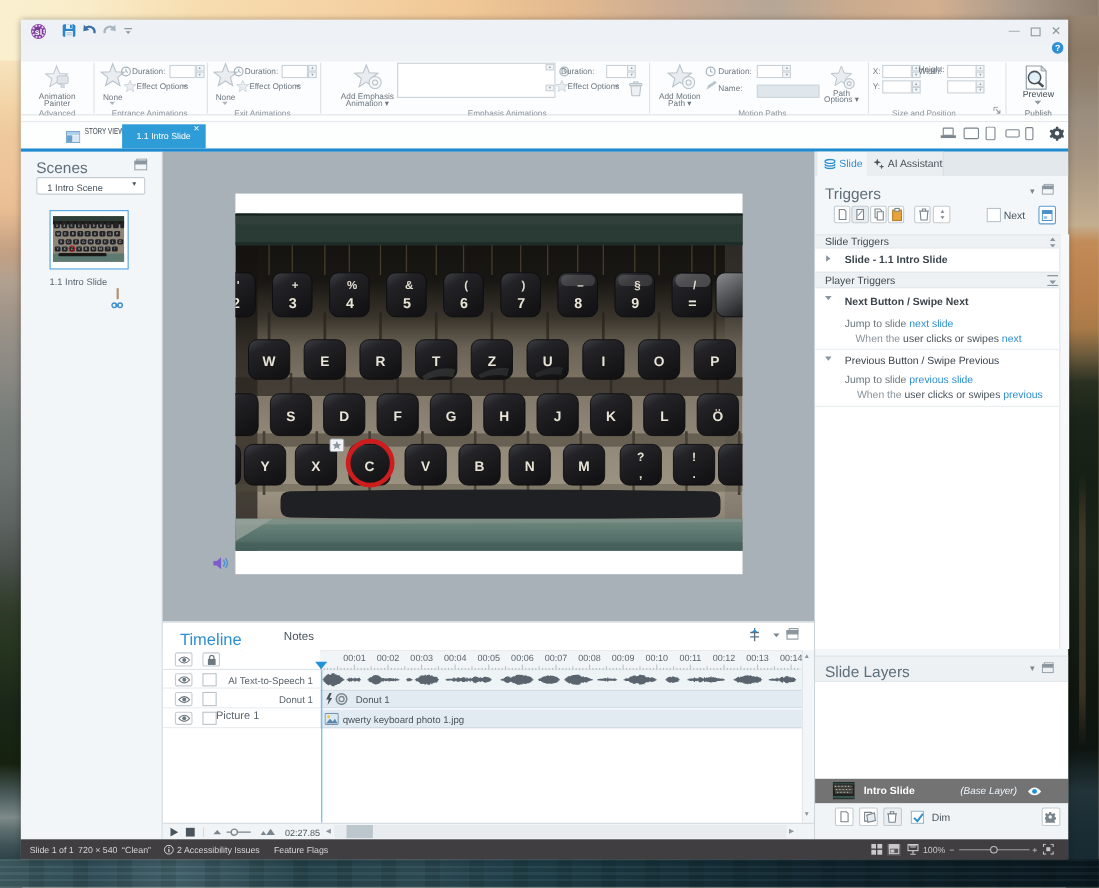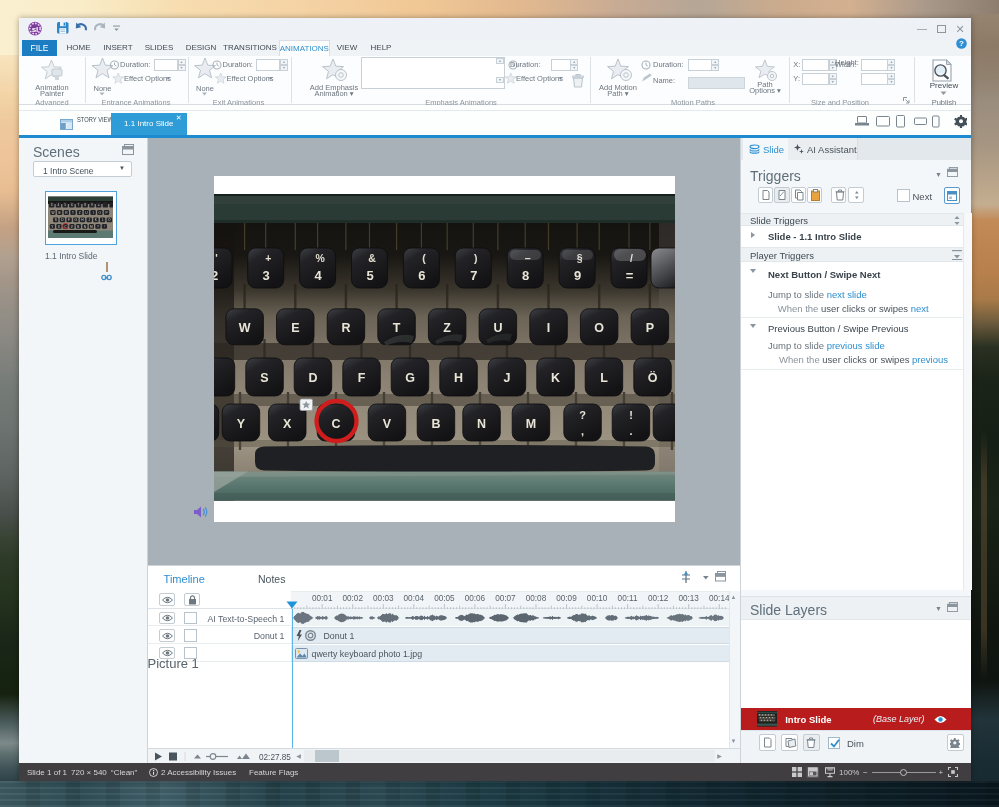--- a/index.html
+++ b/index.html
@@ -88,31 +88,20 @@
       </g>
       <path d="M 77.8 1.6 L 78.2 7.4 L 72.8 6.2 Z" fill="#aab6bf"></path>
       <g stroke="#8b98a1" fill="#8b98a1">
         <rect x="86" y="4.5" width="7" height="1.1" stroke="none"></rect>
         <path d="M 87.2 7.5 L 91.8 7.5 L 89.5 10 Z" stroke="none"></path>
       </g>
     </svg>
     <div class="winbtn" style="left:893px">—</div>
     <div class="winbtn" style="left:912px;font-size:8px"><span style="display:inline-block;width:9px;height:8px;border:1px solid #8b98a1;margin-top:7px"></span></div>
     <div class="winbtn" style="left:931px;font-size:11px">✕</div>
-  </div>
-  <div class="abs" id="rtabs">
-    <div id="filetab">FILE</div>
-    <span style="left:59.5px">HOME</span>
-    <span style="left:99px">INSERT</span>
-    <span style="left:140px">SLIDES</span>
-    <span style="left:182px">DESIGN</span>
-    <span style="left:231px">TRANSITIONS</span>
-    <div id="animtab">ANIMATIONS</div>
-    <span style="left:328px">VIEW</span>
-    <span style="left:362px">HELP</span>
   </div>
   <div class="abs" id="ribbon">
     <svg class="abs" style="left:0;top:0" width="951" height="49" viewBox="0 0 951 49">
       <defs>
         <path id="star" d="M11 0 L13.8 7.2 21.5 7.6 15.5 12.4 17.5 19.8 11 15.6 4.5 19.8 6.5 12.4 0.5 7.6 8.2 7.2 Z"></path>
         <g id="clock">
           <circle r="4" fill="none" stroke="#a8b2ba" stroke-width="1.1"></circle>
           <path d="M0 -2.4 L0 0 L1.8 1" stroke="#a8b2ba" stroke-width="1" fill="none"></path>
         </g>
         <g id="estar">
@@ -700,21 +689,21 @@
     <div style="position:absolute;left:222px;top:75.9px;width:8.5px;height:376.6px;background:#f6f8fa;border-left:1px solid #e4e9ec"></div>
     <div style="position:absolute;left:0;top:458px;width:100%;height:24.5px;background:#edf1f4;border-top:1px solid #dde3e8;border-bottom:1px solid #e1e7eb"></div>
     <div class="hdr" style="left:9px;top:464px">Slide Layers</div>
     <div style="position:absolute;left:194px;top:467px;font-size:7px;color:#7a848c">▼</div>
     <svg class="abs" style="left:206px;top:464px" width="11" height="10" viewBox="0 0 12 11">
         <rect x="0.5" y="2.5" width="11" height="8" fill="none" stroke="#8a959e"></rect>
         <rect x="2.5" y="0.5" width="9" height="2" fill="none" stroke="#8a959e"></rect>
         <rect x="0.5" y="2.5" width="11" height="3" fill="#8a959e"></rect>
       </svg>
     <div style="position:absolute;left:0;top:482.5px;width:100%;height:88px;background:#fff"></div>
-    <div style="position:absolute;left:0;top:570.5px;width:100%;height:21.5px;background:#b91c1c">
+    <div style="position:absolute;left:0;top:570.5px;width:100%;height:21.5px;background:#737373">
       <svg style="position:absolute;left:16.1px;top:3px" width="20" height="15.6" viewBox="0 0 20 15.6">
         <rect width="20" height="15.6" fill="#20201e"></rect>
         <rect y="0.8" width="20" height="1.4" fill="#2c4a44"></rect>
         <rect y="12.6" width="20" height="2.2" fill="#35564e"></rect>
         <g fill="#55544e">
             <rect x="1" y="3" width="17" height="2"></rect>
             <rect x="1.6" y="5.8" width="17" height="2"></rect>
             <rect x="2.2" y="8.4" width="16" height="2"></rect>
           </g>
         <g fill="#bdb9ae">
@@ -759,21 +748,21 @@
         </svg>
     </div>
     <div style="position:absolute;left:106px;top:600px;font-size:9.5px;color:#4a545c">Dim</div>
     <div class="tbtn" style="left:205.5px;top:596.5px;width:17px;height:17px"></div>
     <svg class="abs" style="left:209px;top:600px" width="10" height="10" viewBox="0 0 10 10">
         <path d="M4.1 0 l1.8 0 .2 1.6 1.3.6 1.4-1 1.2 1.3-1 1.4.6 1.3 1.6.2 0 1.8-1.6.2-.6 1.3 1 1.4-1.2 1.3-1.4-1-1.3.5-.2 1.7-1.8 0-.2-1.7-1.3-.5-1.4 1-1.2-1.3 1-1.4-.6-1.3-1.6-.2 0-1.8 1.6-.2.6-1.3-1-1.4 1.2-1.3 1.4 1 1.3-.6 Z" fill="#7a858d" transform="scale(0.95)"></path>
         <circle cx="4.8" cy="4.8" r="1.6" fill="#f1f4f7"></circle>
       </svg>
   </div>
   <div class="abs" id="timeline">
-    <div style="position:absolute;left:16.1px;top:7px;font-size:11px;color:#2d8fd0">Timeline</div>
+    <div style="position:absolute;left:16.1px;top:7px;font-size:15px;color:#2d8fd0">Timeline</div>
     <div style="position:absolute;left:67.5px;top:24px;font-size:11px;color:#4a545c">States</div>
     <div style="position:absolute;left:110.5px;top:7px;font-size:10.5px;color:#4a545c">Notes</div>
     <svg class="abs" style="left:533px;top:5px" width="45" height="14" viewBox="0 0 45 14">
       <g stroke="#5a7184" fill="none" stroke-width="1.2">
         <path d="M5 0 V12 M1 4 H9 M1 8 H9"></path>
         <path d="M5 1 L7.5 3.5 L2.5 3.5 Z" fill="#2d8fd0" stroke="none"></path>
       </g>
       <path d="M22 5 l5.6 0 L24.8 8.4 Z" fill="#7a848c"></path>
       <g stroke="#8a959e" fill="none">
           <rect x="34.5" y="2.5" width="10" height="7.5"></rect>
@@ -833,21 +822,21 @@
       </svg>
     <svg class="abs" style="left:14px;top:83.9px" width="11" height="8" viewBox="0 0 11 8">
         <path d="M0.5 4 Q5.5 -1.5 10.5 4 Q5.5 9.5 0.5 4 Z" fill="none" stroke="#6d7881"></path>
         <circle cx="5.5" cy="4" r="1.8" fill="#6d7881"></circle>
       </svg>
     <div style="position:absolute;left:36.5px;top:46px;width:12.5px;height:12.5px;background:#fff;border:1px solid #b9c3cb"></div>
     <div style="position:absolute;left:36.5px;top:63.7px;width:12.5px;height:12.5px;background:#fff;border:1px solid #b9c3cb"></div>
     <div style="position:absolute;left:36.5px;top:81.4px;width:12.5px;height:12.5px;background:#fff;border:1px solid #b9c3cb"></div>
     <div style="position:absolute;left:0px;top:48px;width:137px;text-align:right;font-size:8.8px;color:#5a646d">AI Text-to-Speech 1</div>
     <div style="position:absolute;left:0px;top:65.7px;width:137px;text-align:right;font-size:8.8px;color:#5a646d">Donut 1</div>
-    <div style="position:absolute;left:0px;top:90px;width:137px;text-align:left;font-size:13px;color:#5a646d">Picture 1</div>
+    <div style="position:absolute;left:0px;top:80px;width:137px;text-align:center;font-size:10px;color:#5a646d">Picture 1</div>
     <svg class="abs" style="left:147px;top:64.5px" width="24" height="11" viewBox="0 0 24 11">
       <path d="M4.5 0 L1.5 6 L3.8 6 L2.8 11 L7 4.5 L4.7 4.5 L6.5 0 Z" fill="#4a545c"></path>
       <circle cx="15.5" cy="5.5" r="4.8" fill="none" stroke="#7a858d" stroke-width="1.4"></circle>
       <circle cx="15.5" cy="5.5" r="2.3" fill="none" stroke="#7a858d" stroke-width="1.2"></circle>
     </svg>
     <div style="position:absolute;left:176px;top:65.7px;font-size:8.8px;color:#4a545c">Donut 1</div>
     <svg class="abs" style="left:147px;top:82px" width="13" height="11" viewBox="0 0 13 11">
       <rect x="0.5" y="0.5" width="12" height="10" rx="1" fill="#dce8f2" stroke="#7a95ab"></rect>
       <circle cx="3.8" cy="3.6" r="1.3" fill="#f5c23c"></circle>
       <path d="M1.5 9.5 L5 5.5 L7.5 8 L9.5 5.5 L11.8 9.5 Z" fill="#5b87ab"></path>

